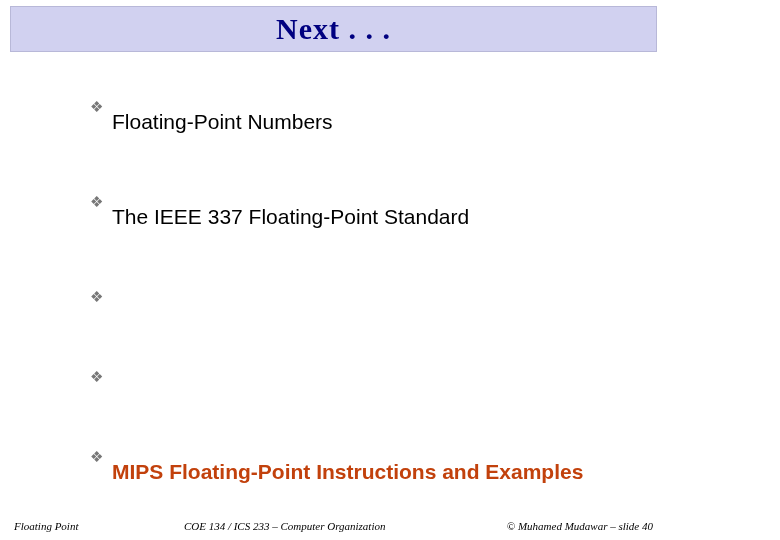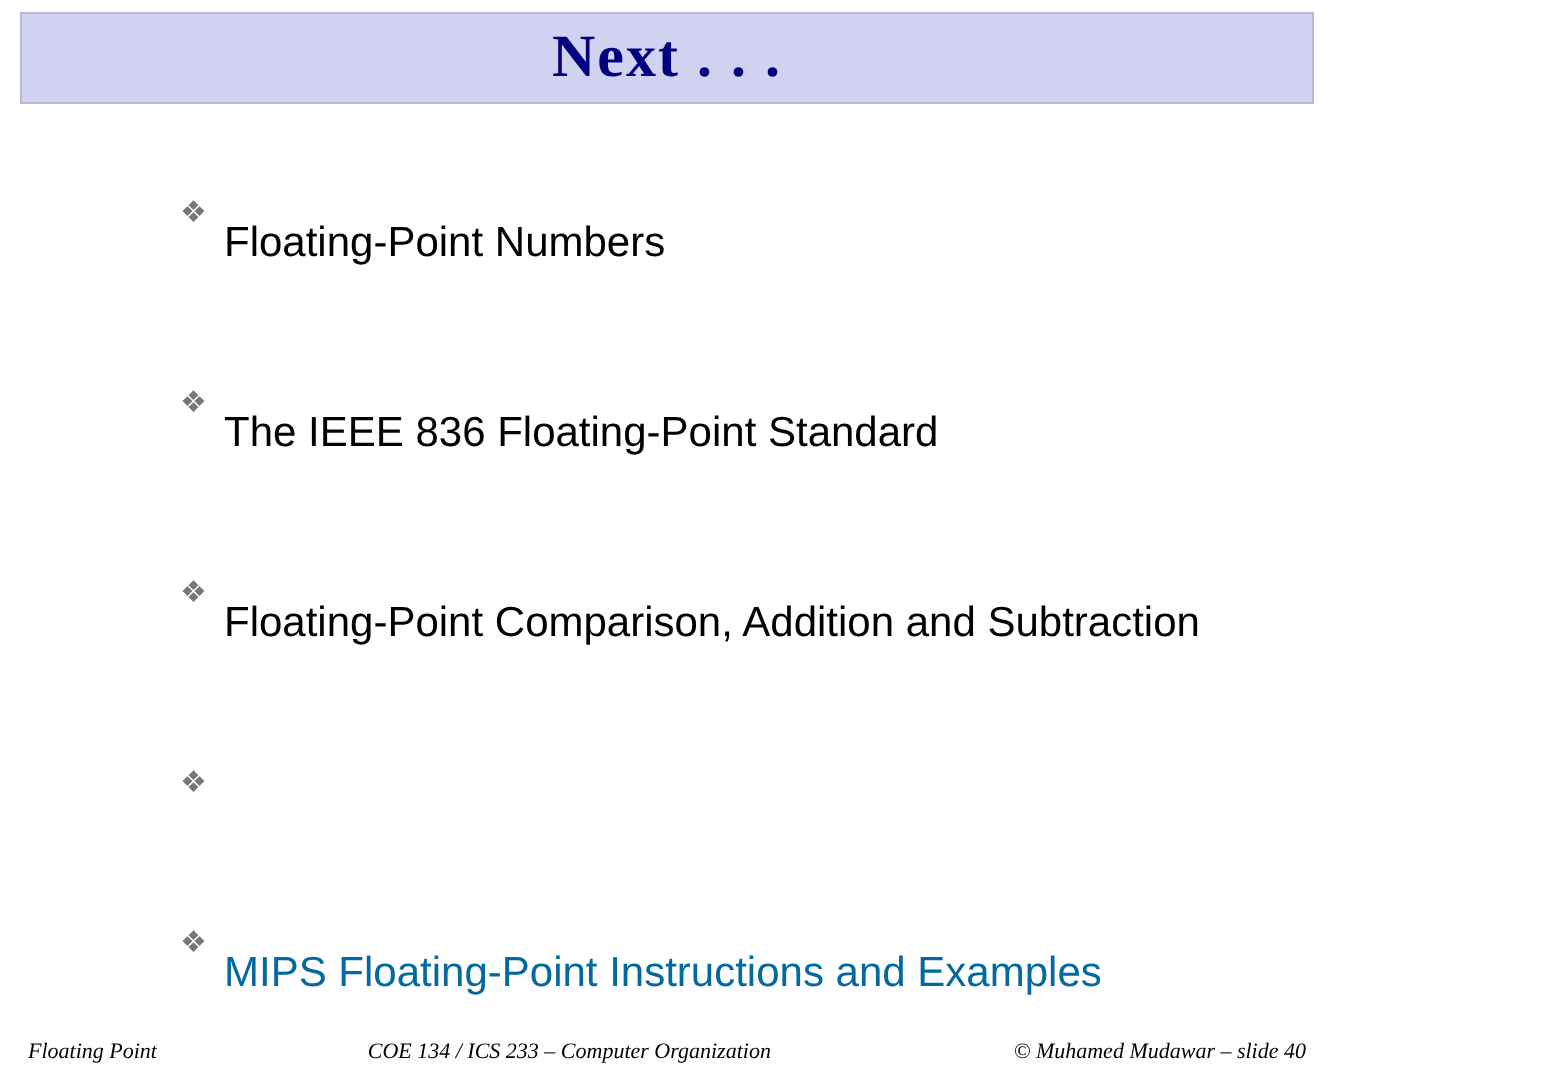--- a/index.html
+++ b/index.html
@@ -30,21 +30,21 @@
     left: 90px;
     right: 60px;
   }
   .item {
     display: flex;
     align-items: flex-start;
     margin-bottom: 56px;
     font-size: 21px;
     color: #000000;
   }
-  .item.active .label { color: #0369a1; font-weight: normal; }
+  .item.active .label { color: #c2410c; font-weight: bold; }
   .bullet {
     width: 18px;
     flex: 0 0 18px;
     font-size: 15px;
     line-height: 24px;
     color: #777777;
     margin-right: 4px;
   }
   .label { line-height: 24px; margin-top: 15px; }
   .footer {
@@ -75,25 +75,24 @@
     <span class="title-text">Next . . .</span>
   </div>
 
   <div class="body">
     <div class="item">
       <span class="bullet">❖</span>
       <span class="label">Floating-Point Numbers</span>
     </div>
     <div class="item">
       <span class="bullet">❖</span>
-      <span class="label">The IEEE 836 Floating-Point Standard</span>
+      <span class="label">The IEEE 337 Floating-Point Standard</span>
     </div>
     <div class="item">
       <span class="bullet">❖</span>
-      <span class="label">Floating-Point Comparison, Addition and Subtraction</span>
     </div>
     <div class="item">
       <span class="bullet">❖</span>
     </div>
     <div class="item active">
       <span class="bullet">❖</span>
       <span class="label">MIPS Floating-Point Instructions and Examples</span>
     </div>
   </div>
 

